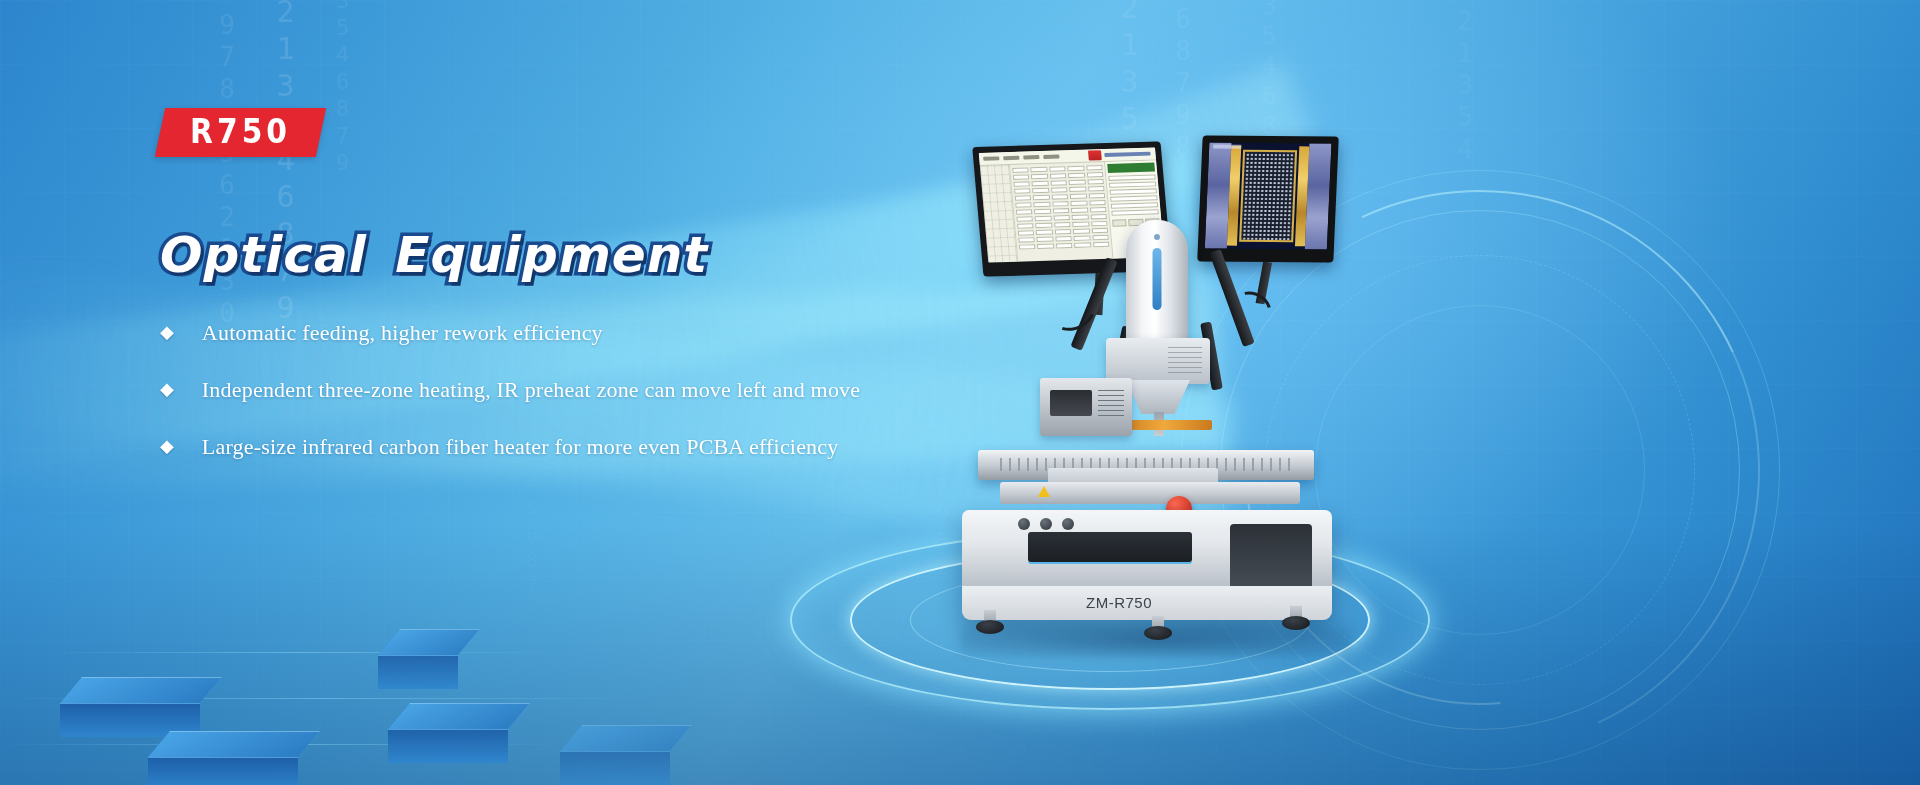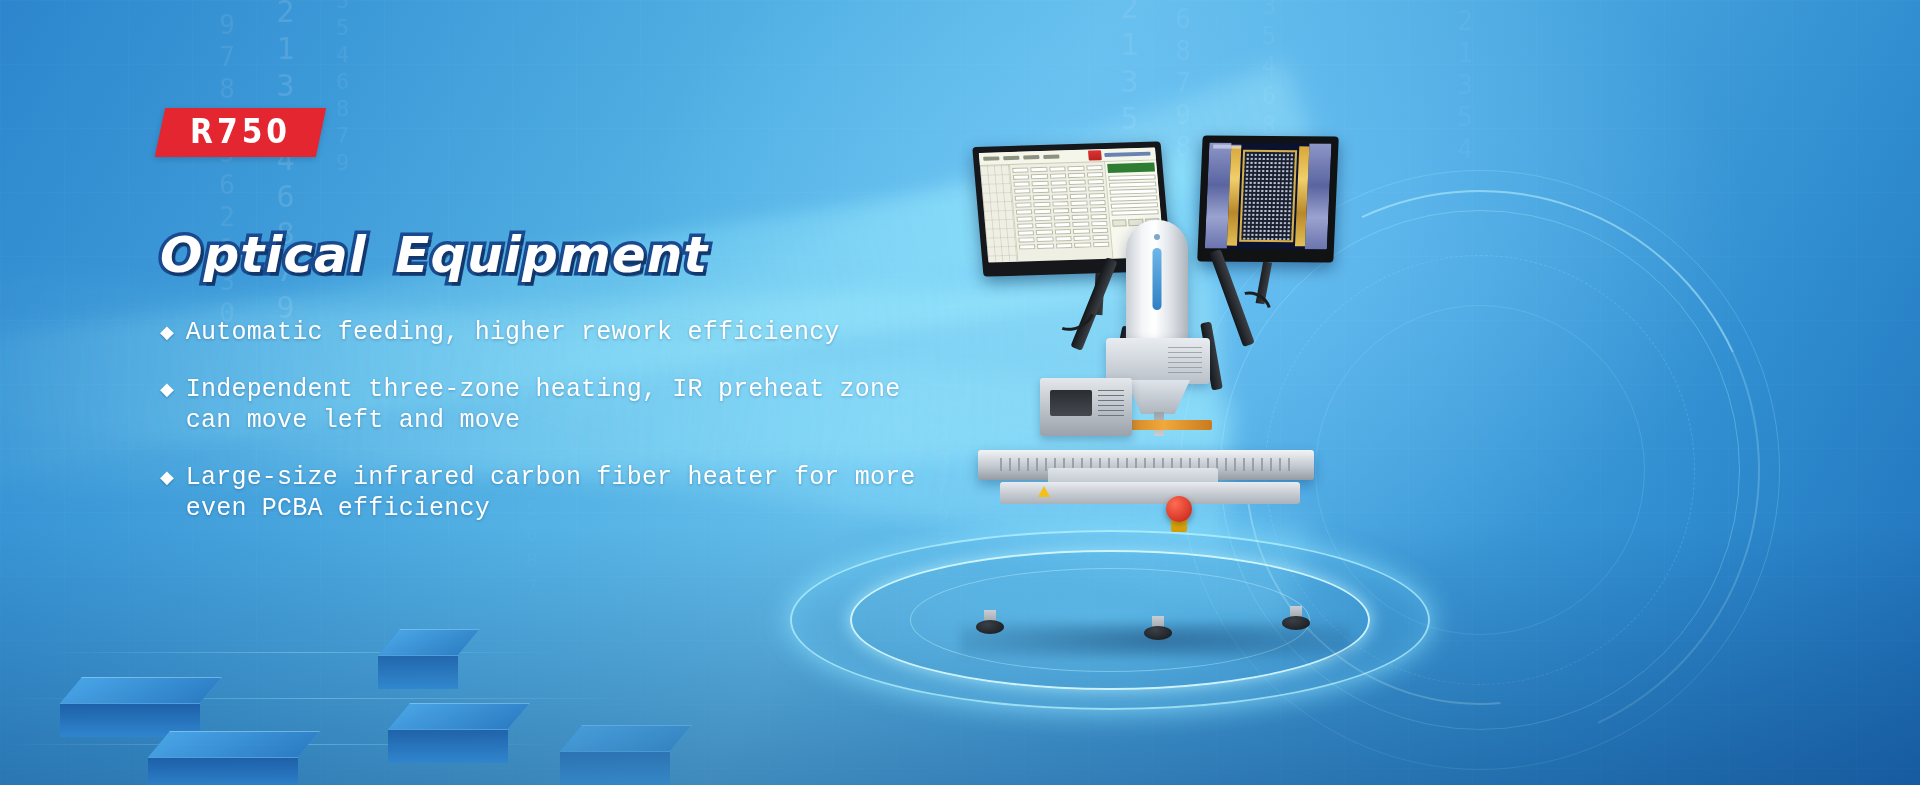--- a/index.html
+++ b/index.html
@@ -237,26 +237,27 @@
   }
   .bullet .dia {
     color: #ffffff;
     font-size: 18px;
     line-height: 30px;
     flex: 0 0 auto;
     text-shadow: 0 1px 2px rgba(0,40,90,0.35);
   }
   .bullet .txt {
     color: #ffffff;
-    font-family: Liberation Mono, monospace;
-    font-size: 25px;
+    font-family: Liberation Serif, serif;
+    font-size: 22px;
     font-weight: 400;
     line-height: 31px;
     letter-spacing: .2px;
     text-shadow: 0 1px 3px rgba(0,45,95,0.30);
+    margin-left: 16px;
   }
 
   
   .machine {
     position: absolute;
     left: 930px; top: 130px;
     width: 460px; height: 470px;
   }
 
   
@@ -713,20 +714,31 @@
     <div class="rail">
         <div class="teeth"></div>
       </div>
     <div class="pcb-tray"></div>
     <div class="rail-2"></div>
     <div class="warn"></div>
 
     <div class="estop-neck"></div>
     <div class="estop"></div>
 
+    <div class="base">
+      <div class="knobs">
+          <i></i>
+          <i></i>
+          <i></i>
+        </div>
+      <div class="keyboard"></div>
+      <div class="darkpanel"></div>
+      <div class="platefront"></div>
+      <div class="model-label">ZM-R750</div>
+    </div>
 
     <div class="foot-leg leg-l"></div>
     <div class="foot-leg leg-m"></div>
     <div class="foot-leg leg-r"></div>
     <div class="foot foot-l"></div>
     <div class="foot foot-m"></div>
     <div class="foot foot-r"></div>
   </div>
 
 </div>

